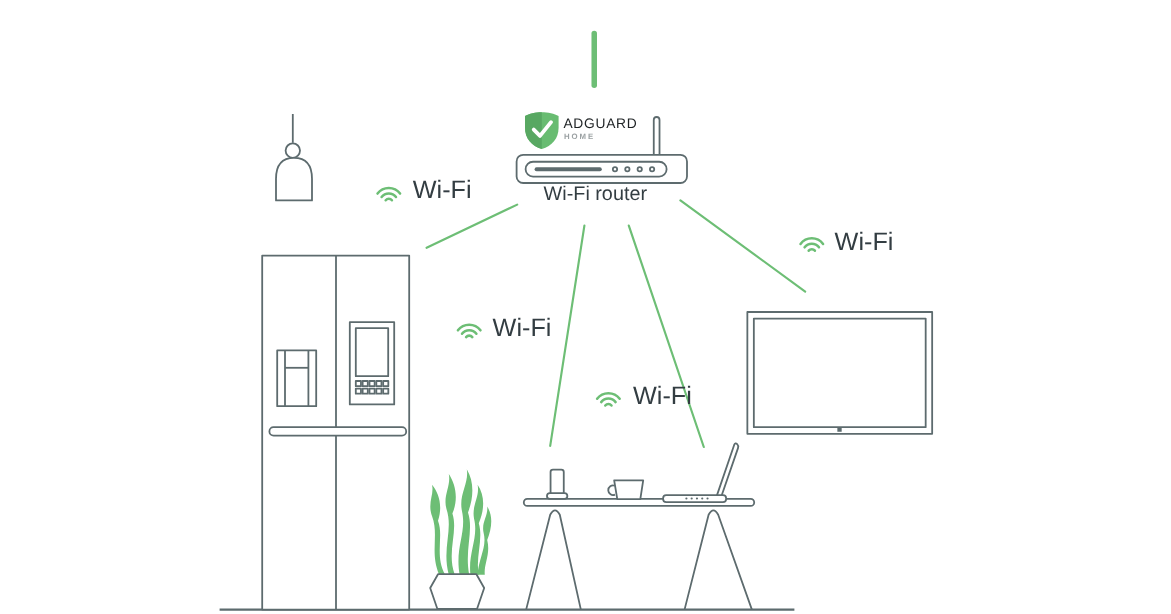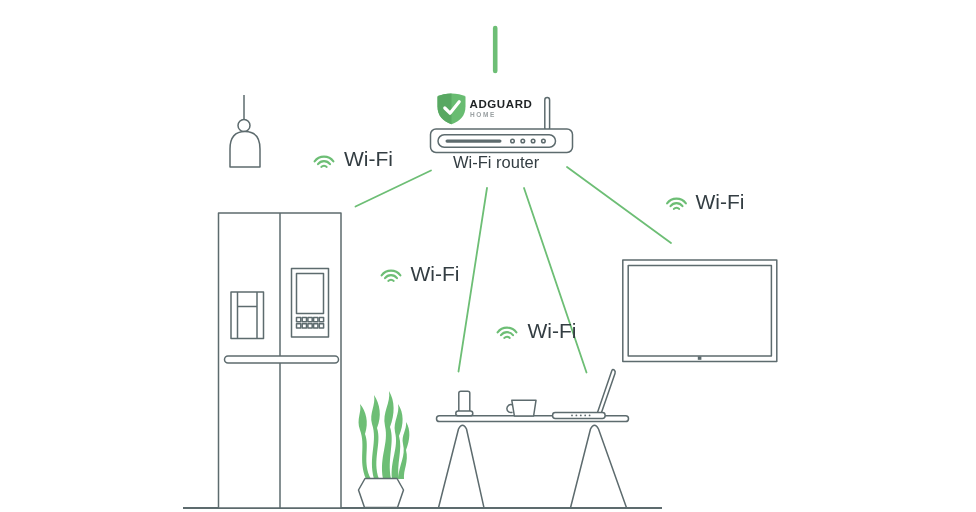--- a/index.html
+++ b/index.html
@@ -22,21 +22,21 @@
   
   .ol{stroke:var(--outline);fill:none;stroke-width:1.5;stroke-linejoin:round;}
   .olf{stroke:var(--outline);fill:#ffffff;stroke-width:1.5;stroke-linejoin:round;}
   .olfill{fill:var(--outline);stroke:none;}
   .gl{stroke:var(--green);fill:none;stroke-width:1.8;stroke-linecap:round;}
   .gf{fill:var(--green);stroke:none;}
   .wifi-arc{stroke:var(--green);fill:none;stroke-width:2.1;stroke-linecap:round;}
   
   .lbl{position:absolute;color:var(--text-dark);font-size:21px;line-height:19px;white-space:nowrap;}
   .router-lbl{position:absolute;color:var(--text-dark);font-size:16.5px;white-space:nowrap;}
-  .brand{position:absolute;color:var(--brand-text);font-size:11.5px;font-weight:bold;letter-spacing:.6px;white-space:nowrap;}
+  .brand{position:absolute;color:var(--brand-text);font-size:11.5px;font-weight:normal;letter-spacing:.6px;white-space:nowrap;}
   .brand-sub{position:absolute;color:var(--home-text);font-size:6.5px;font-weight:600;letter-spacing:1.6px;white-space:nowrap;}
 </style>
 </head>
 <body>
 
 <div class="stage">
 
   <svg width="976" height="512" viewBox="0 0 976 512">
 
     <line x1="495.2" y1="28" x2="495.2" y2="71" stroke="var(--green)" stroke-width="4.6" stroke-linecap="round"></line>

